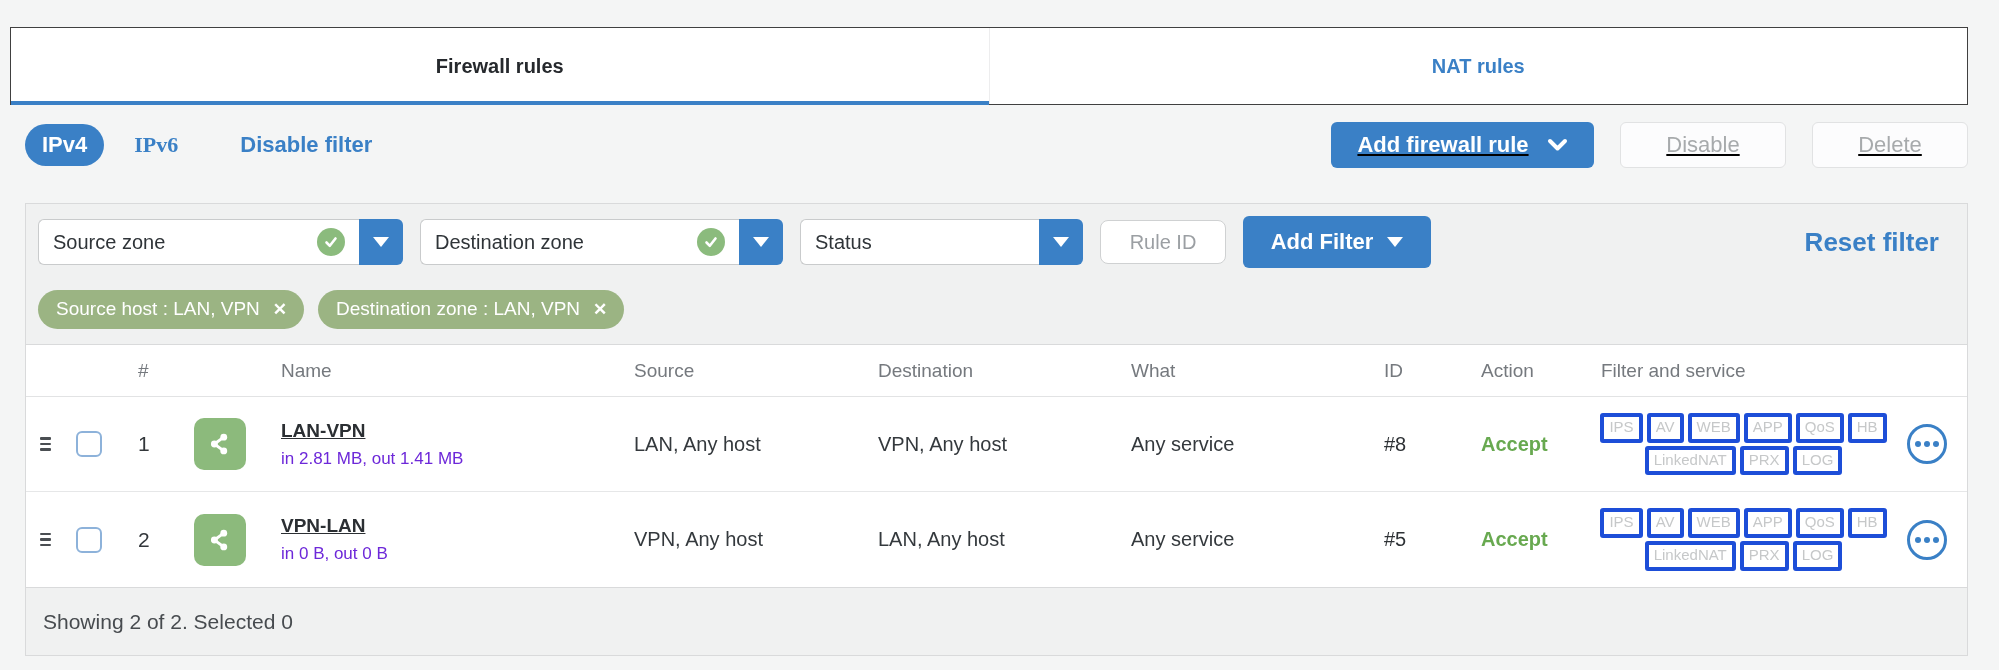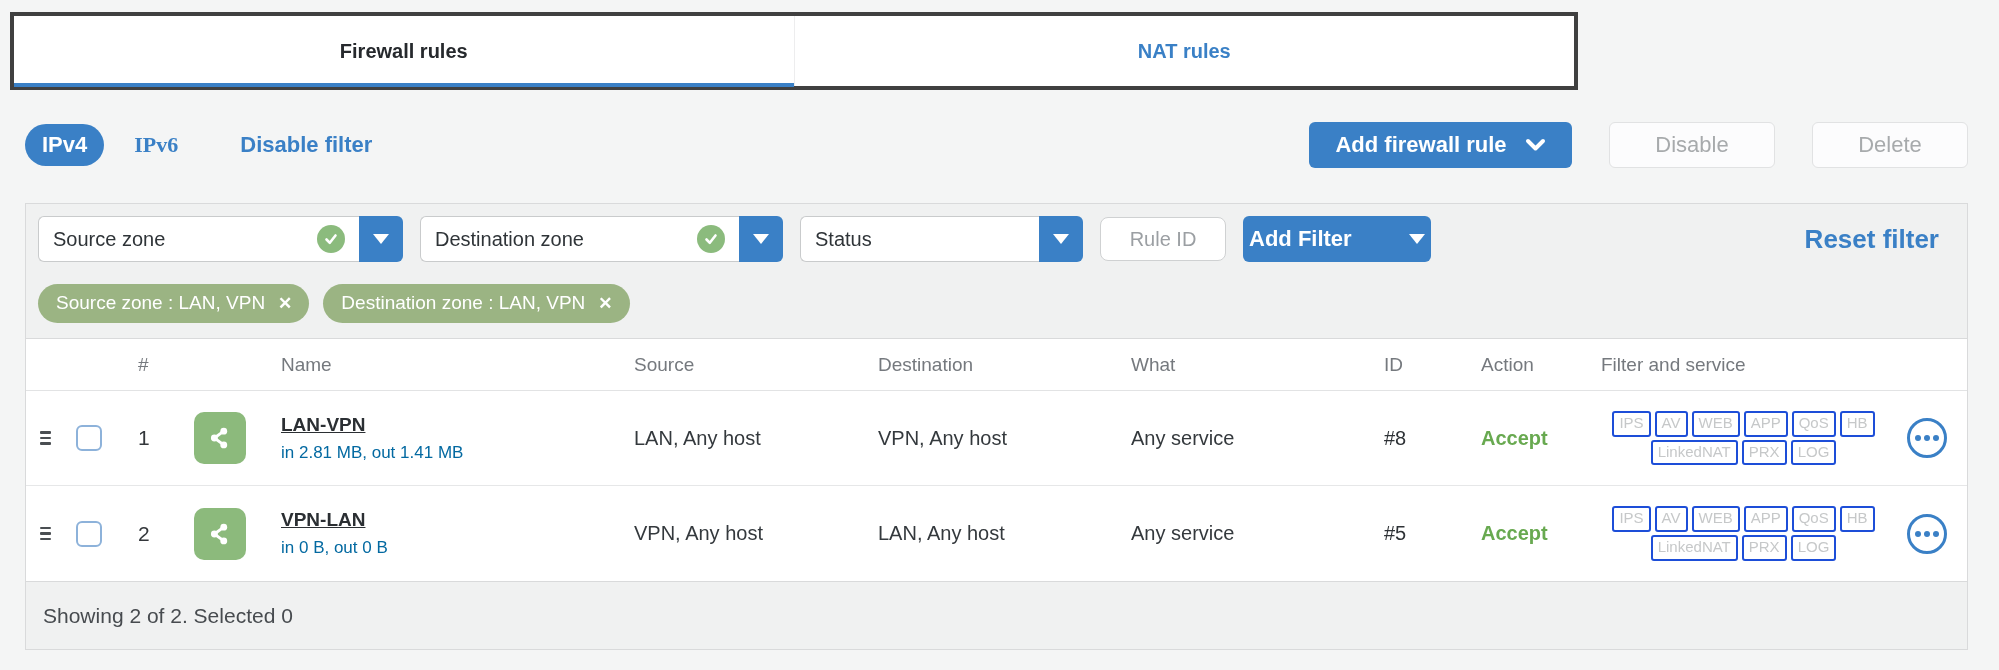--- a/index.html
+++ b/index.html
@@ -14,22 +14,22 @@
   html,body{margin:0;padding:0;}
   body{
     width:1999px;height:670px;position:relative;overflow:hidden;
     background:#f4f5f5;
     font-family:"Liberation Sans",sans-serif;
     -webkit-font-smoothing:antialiased;
   }
 
   
   .tabbar{
-    position:absolute;left:10px;top:12px;width:1568px;height:78px;
-    background:#fff;border:4px solid #404040;display:flex;
+    position:absolute;left:10px;top:27px;width:1958px;height:78px;
+    background:#fff;border:1px solid #404040;display:flex;
   }
   .tab{
     flex:1;display:flex;align-items:center;justify-content:center;
     font-size:20px;font-weight:700;color:var(--accent);
     position:relative;border-right:1px solid #ededee;cursor:pointer;
   }
   .tab:last-child{border-right:none;}
   .tab.active{color:#26292d;}
   .tab.active::after{
     content:"";position:absolute;left:0;right:0;bottom:-1px;height:4px;
@@ -40,21 +40,21 @@
   .toolbar{
     position:absolute;left:25px;top:120px;width:1943px;height:50px;
     display:flex;align-items:center;
   }
   .pill{
     background:var(--accent);color:#fff;font-weight:700;font-size:22px;
     padding:8px 17px;border-radius:26px;cursor:pointer;
   }
   .ip6{color:var(--accent);font-weight:700;font-size:22px;margin-left:30px;cursor:pointer;font-family:Liberation Serif, serif;}
   .disable-filter{color:var(--accent);font-weight:700;font-size:22px;margin-left:62px;cursor:pointer;}
-  .toolbar-right{margin-left:auto;display:flex;gap:37px;align-items:center;}
+  .toolbar-right{margin-left:auto;display:flex;gap:26px;align-items:center;text-decoration:underline;}
   .btn-primary{
     background:var(--accent);color:#fff;font-weight:700;font-size:22px;
     font-family:inherit;height:46px;width:263px;border:none;border-radius:6px;
     display:flex;align-items:center;justify-content:center;gap:18px;cursor:pointer;
   }
   .btn-ghost{
     background:#fcfcfd;border:1px solid #e1e2e3;border-radius:6px;
     color:#a7aaac;font-size:22px;font-family:inherit;height:46px;
     display:flex;align-items:center;justify-content:center;cursor:pointer;
   }
@@ -82,23 +82,23 @@
   .check-circle{
     width:28px;height:28px;border-radius:50%;background:#8bbb7d;
     margin-left:auto;display:flex;align-items:center;justify-content:center;flex:0 0 auto;
   }
   .rule-id{
     width:126px;height:44px;background:#fff;border:1px solid #cfd1d2;border-radius:8px;
     font-size:20px;color:#2f3438;font-family:inherit;padding:0 10px;text-align:center;outline:none;
   }
   .rule-id::placeholder{color:#9b9fa3;}
   .btn-add-filter{
-    width:188px;height:46px;background:var(--accent);border:none;border-radius:6px;
+    width:188px;height:52px;background:var(--accent);border:none;border-radius:6px;
     color:#fff;font-weight:700;font-size:22px;font-family:inherit;
-    display:flex;align-items:center;justify-content:space-between;gap:14px;cursor:pointer;
+    display:flex;align-items:center;justify-content:center;gap:14px;cursor:pointer;
   }
   .reset{margin-left:auto;margin-right:16px;color:var(--accent);font-weight:700;font-size:26px;cursor:pointer;}
 
   .chips-row{display:flex;gap:14px;padding:22px 12px 15px 12px;}
   .chip{
     background:var(--chip-green);color:#fff;font-size:19px;
     display:flex;align-items:center;gap:13px;padding:8px 17px 9px 18px;
     border-radius:24px;cursor:pointer;
   }
   .chip-x{font-weight:700;font-size:17px;line-height:1;}
@@ -121,27 +121,27 @@
   .checkbox{
     display:block;width:26px;height:26px;margin-left:10px;background:#fff;
     border:2px solid #8db2da;border-radius:6px;cursor:pointer;
   }
   .num{font-size:21px;color:#33373b;}
   .rule-icon{
     width:52px;height:52px;border-radius:10px;background:var(--icon-green);
     display:flex;align-items:center;justify-content:center;margin-left:8px;
   }
   .rule-name{font-size:19px;font-weight:700;color:#2b2f33;text-decoration:underline;cursor:pointer;width:max-content;}
-  .rule-traffic{font-size:17px;color:#0369a1;margin-top:7px;}
+  .rule-traffic{font-size:17px;color:#6d28d9;margin-top:7px;}
   .idv{color:#2e3236;}
   .accept{color:var(--accept-green);font-weight:600;}
   .badges{display:flex;flex-direction:column;gap:3px;}
   .badges-line{display:flex;gap:4px;justify-content:center;}
   .badge{
-    border:2px solid #1d4ed8;color:#c6c8c9;font-size:15px;
+    border:4px solid #1d4ed8;color:#c6c8c9;font-size:15px;
     padding:1px 5px 2px 5px;border-radius:3px;line-height:1.25;white-space:nowrap;
   }
   .menu-cell{display:flex;justify-content:center;}
   .menu-btn{
     width:40px;height:40px;border-radius:50%;border:3px solid var(--accent);
     background:#fff;display:flex;align-items:center;justify-content:center;gap:3px;cursor:pointer;
   }
   .dot{width:6px;height:6px;border-radius:50%;background:var(--accent);}
 
   .table-footer{
@@ -223,21 +223,21 @@
     <button class="btn-add-filter">
       <span>Add Filter</span>
       <span class="tri"></span>
     </button>
 
     <div class="reset">Reset filter</div>
   </div>
 
   <div class="chips-row">
     <div class="chip">
-      <span>Source zone : LAN, VPN</span>
+      <span>Source host : LAN, VPN</span>
       <span class="chip-x">✕</span>
     </div>
     <div class="chip">
       <span>Destination zone : LAN, VPN</span>
       <span class="chip-x">✕</span>
     </div>
   </div>
 
   <div class="rules-table">
     <div class="grid header-row">

